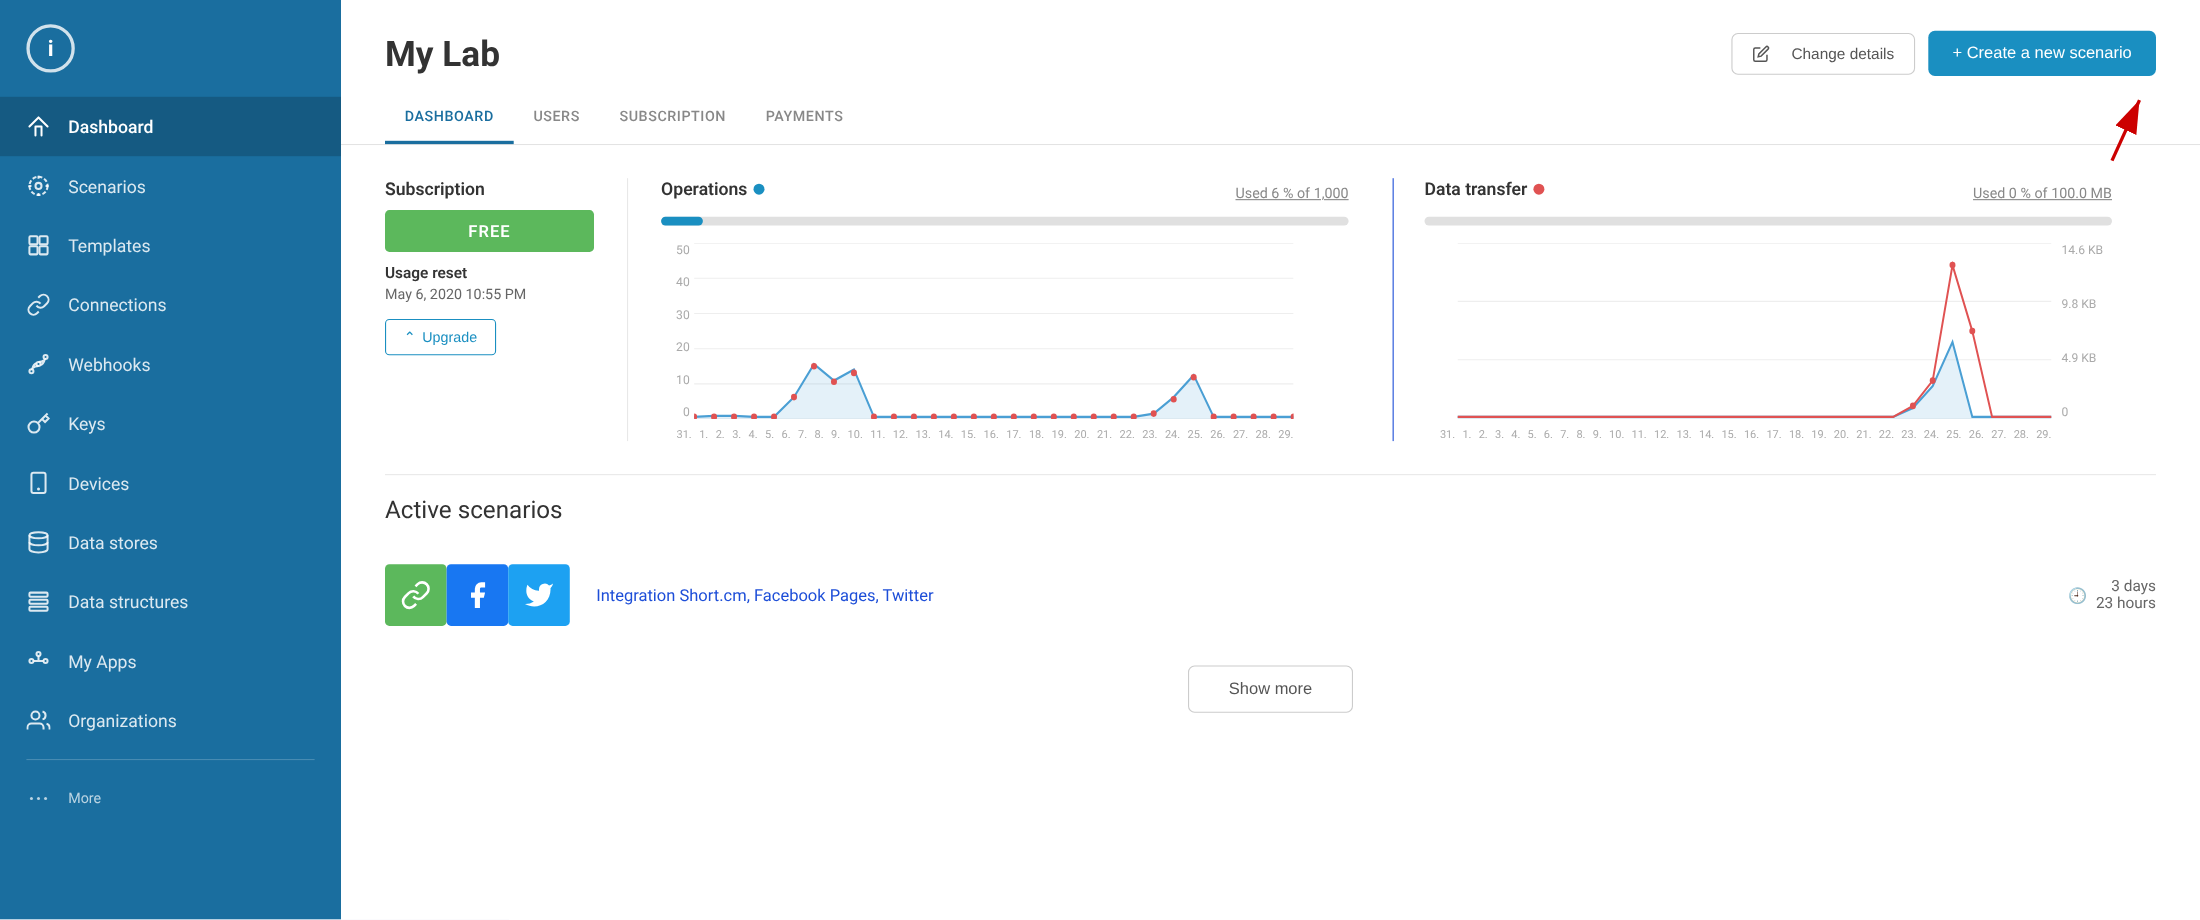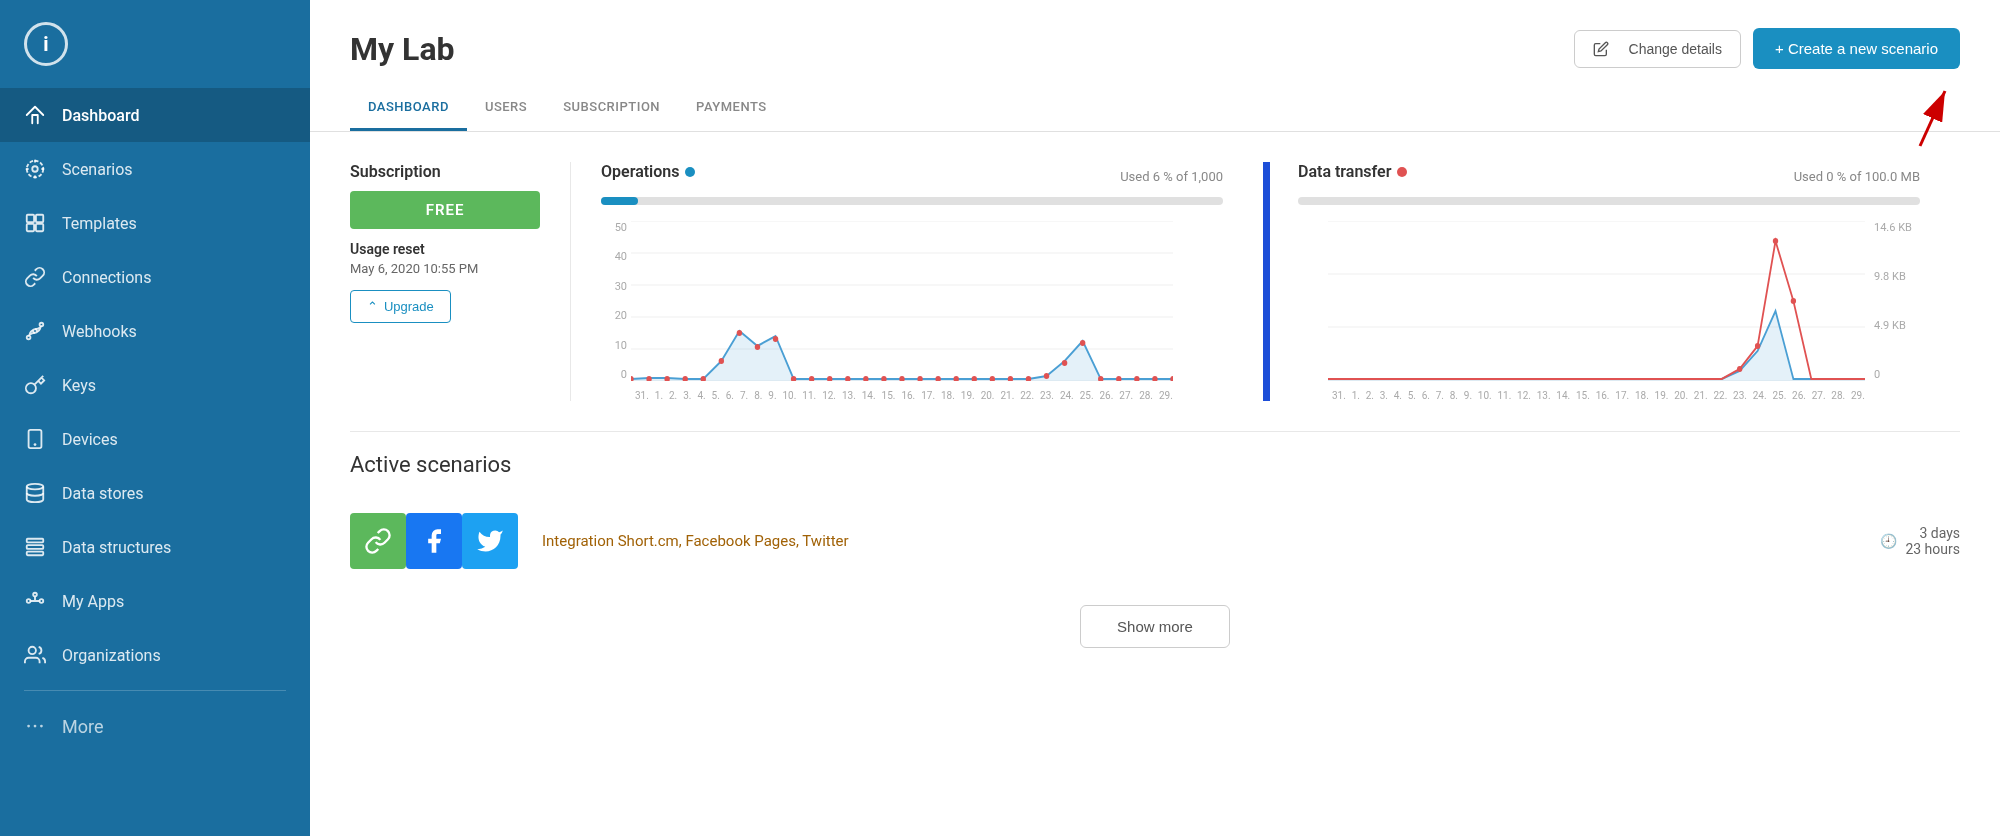--- a/index.html
+++ b/index.html
@@ -57,21 +57,21 @@
       flex-shrink: 0;
     }
     .nav-icon svg { width: 22px; height: 22px; fill: none; stroke: currentColor; stroke-width: 2; }
     .sidebar-divider {
       height: 1px;
       background: rgba(255,255,255,0.2);
       margin: 8px 24px;
     }
     .nav-item.more {
       color: rgba(255,255,255,0.7);
-      font-size: 18px;
+      font-size: 13px;
     }
 
     
     .main {
       flex: 1;
       display: flex;
       flex-direction: column;
       overflow: auto;
       background: white;
     }
@@ -225,20 +225,21 @@
       background: white;
       font-size: 13px;
       cursor: pointer;
     }
 
     .metric-used {
       font-size: 13px;
       color: #888;
       margin-bottom: 8px;
       text-align: right;
+      text-decoration: underline;
     }
 
     
     .progress-bar-wrap {
       height: 8px;
       background: #e0e0e0;
       border-radius: 4px;
       margin-bottom: 16px;
     }
     .progress-bar-fill {
@@ -283,21 +284,21 @@
     .chart-svg-wrap {
       position: absolute;
       left: 30px;
       right: 50px;
       top: 0;
       bottom: 20px;
     }
     .chart-x-labels {
       position: absolute;
       bottom: 0;
-      left: 34px;
+      left: 14px;
       right: 50px;
       display: flex;
       justify-content: space-between;
       font-size: 10px;
       color: #aaa;
     }
 
     
     .section-divider {
       height: 1px;
@@ -331,21 +332,21 @@
       align-items: center;
       justify-content: center;
       border-radius: 4px;
     }
     .scenario-icon-box.green { background: #5cb85c; }
     .scenario-icon-box.facebook { background: #1877f2; }
     .scenario-icon-box.twitter { background: #1da1f2; }
     .scenario-name {
       flex: 1;
       font-size: 15px;
-      color: #a16207;
+      color: #1d4ed8;
     }
     .scenario-time {
       display: flex;
       align-items: center;
       gap: 8px;
       font-size: 14px;
       color: #666;
       text-align: right;
     }
     .time-icon {
@@ -660,21 +661,21 @@
               <span>24.</span>
               <span>25.</span>
               <span>26.</span>
               <span>27.</span>
               <span>28.</span>
               <span>29.</span>
           </div>
         </div>
       </div>
 
-      <div class="metric-section" style="flex:1; padding-left:28px; border-left:7px solid #1d4ed8;">
+      <div class="metric-section" style="flex:1; padding-left:28px; border-left:1px solid #1d4ed8;">
         <div style="display:flex; justify-content:space-between; align-items:center; margin-bottom:6px;">
           <div class="metric-label">
             <span>Data transfer</span>
             <span class="metric-dot red"></span>
           </div>
           <div class="metric-used" style="margin-bottom:0;">Used 0 % of 100.0 MB</div>
         </div>
         <div class="progress-bar-wrap">
           <div class="progress-bar-fill" style="width:0%; background:#e05252;"></div>
         </div>

